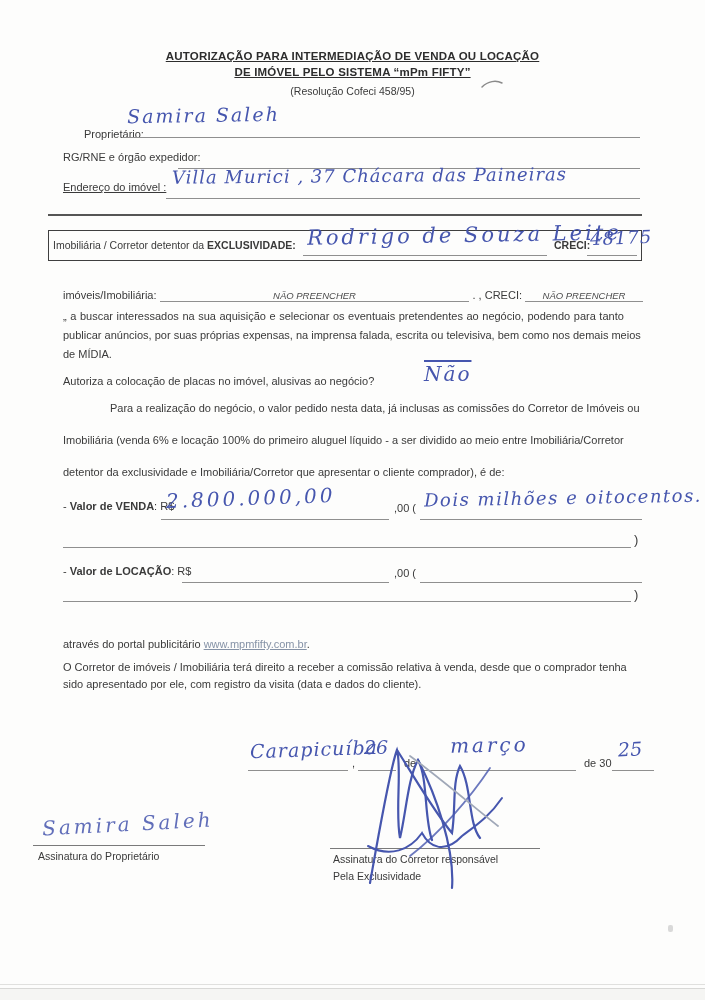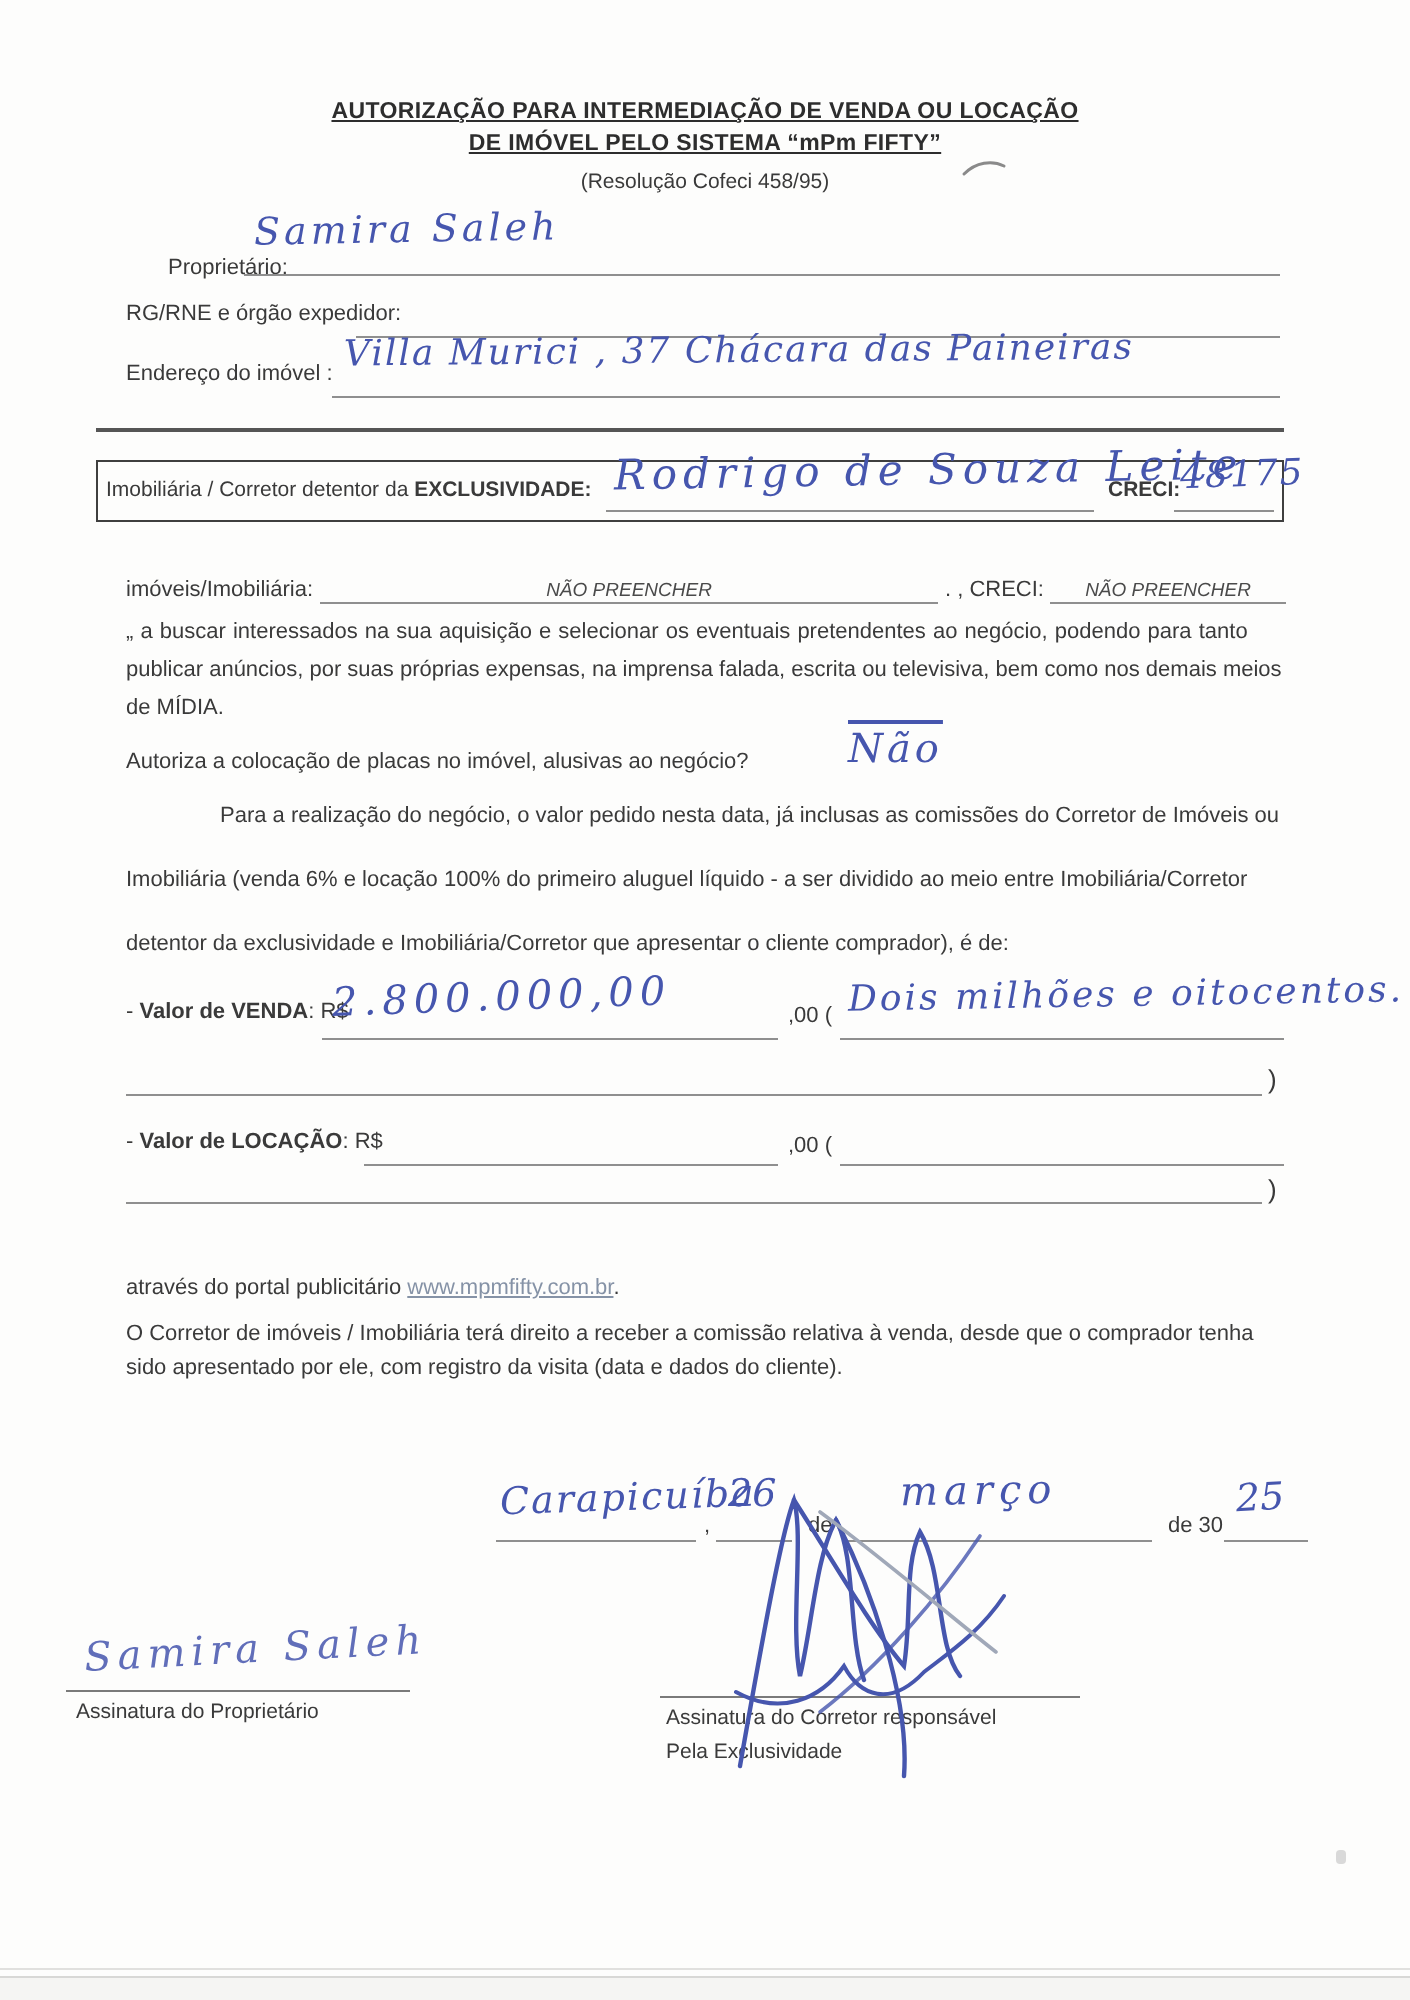--- a/index.html
+++ b/index.html
@@ -42,21 +42,21 @@
   </span>
   <div class="abs ctr sub" style="top:85px;">(Resolução Cofeci 458/95)</div>
 
   <div class="abs lbl" style="left:63px; top:128px;margin-left:21px;">Proprietário:</div>
   <div class="abs hw" style="left:127px; top:106px; font-size:19px; letter-spacing:2px; transform:rotate(-1deg);">Samira Saleh</div>
   <div class="abs uline" style="left:122px; width:518px; top:137px;"></div>
 
   <div class="abs lbl" style="left:63px; top:151px;">RG/RNE e órgão expedidor:</div>
   <div class="abs uline" style="left:178px; width:462px; top:168px;"></div>
 
-  <div class="abs lbl" style="left:63px; top:181px;">Endereço do imóvel :</div>
+  <div class="abs lbl" style="left:63px; top:181px;text-decoration:underline;">Endereço do imóvel :</div>
   <div class="abs hw" style="left:172px; top:167px; font-size:18px; letter-spacing:1px; transform:rotate(-0.5deg);">Villa Murici , 37    Chácara das Paineiras</div>
   <div class="abs uline" style="left:166px; width:474px; top:198px;"></div>
 
   <div class="abs dkline" style="left:48px; width:594px; top:214px;"></div>
 
   <div class="abs box" style="left:48px; top:230px; width:592px; height:29px;">
     <div class="abs lbl" style="left:4px; top:8px; font-size:10.5px;">
       <span>Imobiliária / Corretor detentor da </span><span class="b">EXCLUSIVIDADE:</span>
     </div>
     <div class="abs hw" style="left:258px; top:-6px; font-size:21px; letter-spacing:3px; transform:rotate(-1deg);">Rodrigo de Souza Leite</div>

